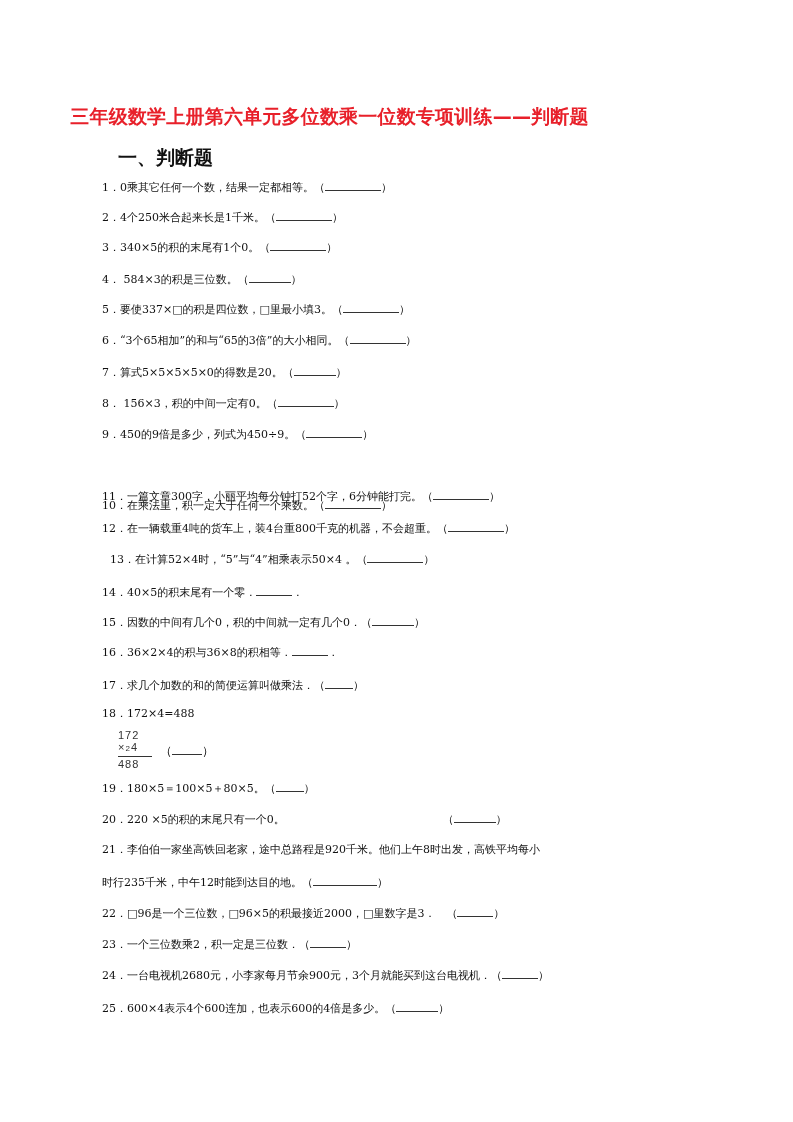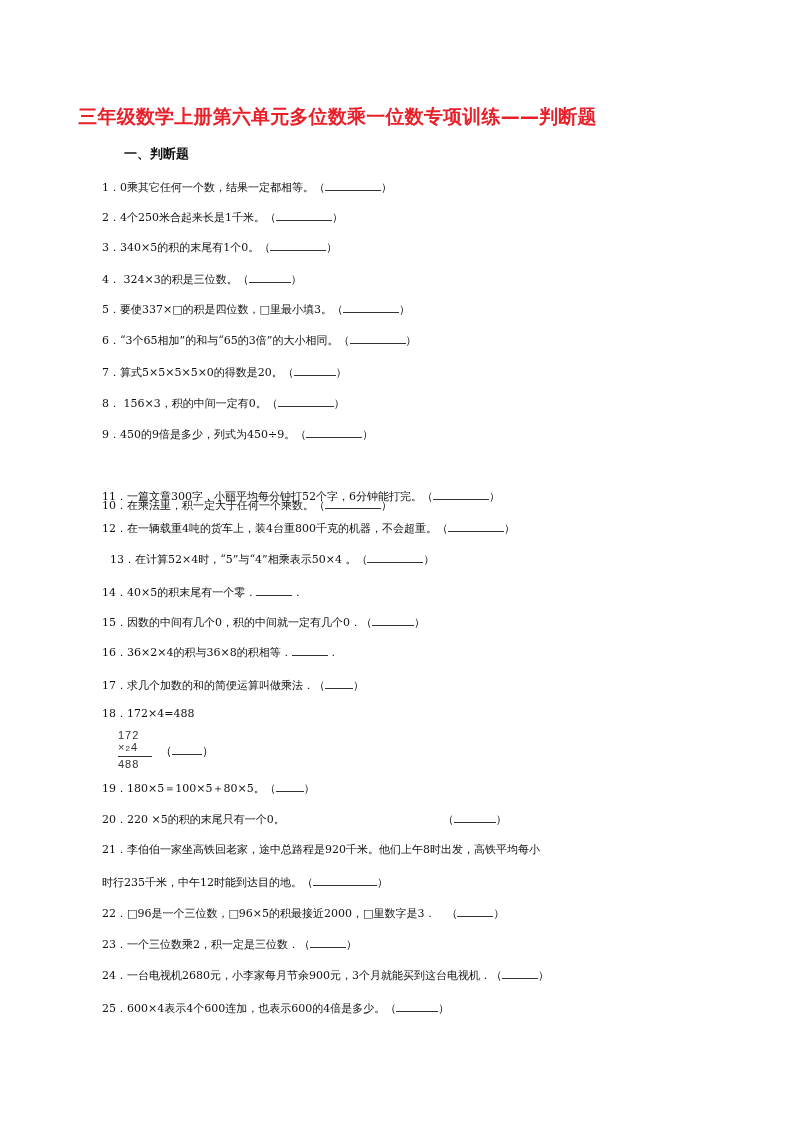--- a/index.html
+++ b/index.html
@@ -4,24 +4,24 @@
   <style>
     html, body { margin: 0; padding: 0; background: #ffffff; }
     body {
       width: 793px; height: 1122px; position: relative; overflow: hidden;
       font-family: "DejaVu Serif", "Liberation Serif", serif;
       color: #111;
     }
     .title {
       position: absolute; left: 0; width: 659px; top: 104px;
       text-align: center; color: #e8202a; font-size: 19px; font-weight: bold;
-      font-family: "DejaVu Sans", "Liberation Sans", sans-serif; letter-spacing: 0.2px; padding-left: 8px;
+      font-family: "DejaVu Sans", "Liberation Sans", sans-serif; letter-spacing: 0.2px;
     }
     .section {
-      position: absolute; left: 124px; top: 145px; font-size: 13px; font-weight: bold;
+      position: absolute; left: 118px; top: 145px; font-size: 19px; font-weight: bold;
       font-family: "DejaVu Sans", "Liberation Sans", sans-serif;
     }
     .q {
       position: absolute; left: 102px; font-size: 11px; white-space: nowrap; line-height: 16px;
     }
     .blank {
       display: inline-block; border-bottom: 1px solid #333; height: 12px; vertical-align: baseline;
     }
     .vert {
       position: absolute; left: 118px; top: 729px;
@@ -38,21 +38,21 @@
 </head>
 <body>
 
 <div class="title">三年级数学上册第六单元多位数乘一位数专项训练——判断题</div>
 <div class="section">一、判断题</div>
 
 <div id="questions">
     <div class="q" style="top: 178px;"><span>1．</span><span>0乘其它任何一个数，结果一定都相等。（</span><span class="blank" style="width: 56px;"></span><span>）</span></div>
     <div class="q" style="top: 208px;"><span>2．</span><span>4个250米合起来长是1千米。（</span><span class="blank" style="width: 56px;"></span><span>）</span></div>
     <div class="q" style="top: 238px;"><span>3．</span><span>340×5的积的末尾有1个0。（</span><span class="blank" style="width: 56px;"></span><span>）</span></div>
-    <div class="q" style="top: 270px;"><span>4．</span><span> 324×3的积是三位数。（</span><span class="blank" style="width: 42px;"></span><span>）</span></div>
+    <div class="q" style="top: 270px;"><span>4．</span><span> 584×3的积是三位数。（</span><span class="blank" style="width: 42px;"></span><span>）</span></div>
     <div class="q" style="top: 300px;"><span>5．</span><span>要使337×□的积是四位数，□里最小填3。（</span><span class="blank" style="width: 56px;"></span><span>）</span></div>
     <div class="q" style="top: 331px;"><span>6．</span><span>“3个65相加”的和与“65的3倍”的大小相同。（</span><span class="blank" style="width: 56px;"></span><span>）</span></div>
     <div class="q" style="top: 363px;"><span>7．</span><span>算式5×5×5×5×0的得数是20。（</span><span class="blank" style="width: 42px;"></span><span>）</span></div>
     <div class="q" style="top: 394px;"><span>8．</span><span> 156×3，积的中间一定有0。（</span><span class="blank" style="width: 56px;"></span><span>）</span></div>
     <div class="q" style="top: 425px;"><span>9．</span><span>450的9倍是多少，列式为450÷9。（</span><span class="blank" style="width: 56px;"></span><span>）</span></div>
     <div class="q" style="top: 456px; margin-top: 40px;"><span>10．</span><span>在乘法里，积一定大于任何一个乘数。（</span><span class="blank" style="width: 56px;"></span><span>）</span></div>
     <div class="q" style="top: 487px;"><span>11．</span><span>一篇文章300字，小丽平均每分钟打52个字，6分钟能打完。（</span><span class="blank" style="width: 56px;"></span><span>）</span></div>
     <div class="q" style="top: 519px;"><span>12．</span><span>在一辆载重4吨的货车上，装4台重800千克的机器，不会超重。（</span><span class="blank" style="width: 56px;"></span><span>）</span></div>
     <div class="q" style="top: 550px; margin-left: 8px;"><span>13．</span><span>在计算52×4时，“5”与“4”相乘表示50×4 。（</span><span class="blank" style="width: 56px;"></span><span>）</span></div>
     <div class="q" style="top: 583px;"><span>14．</span><span>40×5的积末尾有一个零．</span><span class="blank" style="width: 36px;"></span><span>．</span></div>

